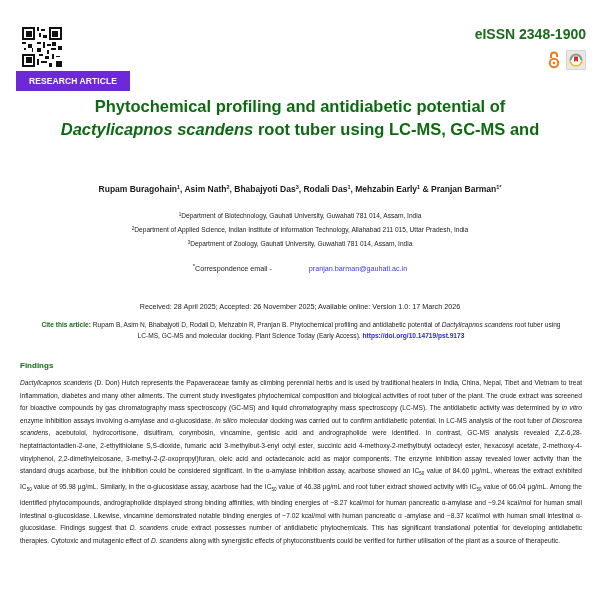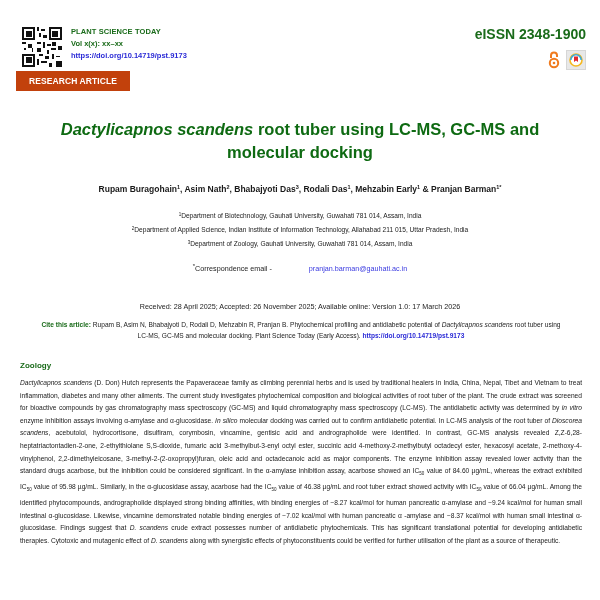--- a/index.html
+++ b/index.html
@@ -10,21 +10,21 @@
     .qr { position: absolute; left: 22px; top: 27px; width: 40px; height: 40px; }
     .journal-meta { position: absolute; left: 71px; top: 26px; }
     .journal-name { font-size: 7.5px; font-weight: bold; color: #1a6b1a; letter-spacing: 0.1px; line-height: 12px; }
     .journal-vol { font-size: 7.5px; font-weight: bold; color: #1a6b1a; line-height: 12px; }
     .journal-doi { font-size: 7.5px; font-weight: bold; color: #2a2ad6; line-height: 12px; text-decoration: none; display: block; }
     .issn { position: absolute; right: 14px; top: 26px; font-size: 14px; font-weight: bold; color: #1a6b1a; text-align: right; }
     .icons-right { position: absolute; right: 14px; top: 50px; display: flex; align-items: center; gap: 6px; }
     .oa-icon { width: 12px; height: 18px; }
     .badge-icon { width: 20px; height: 20px; background: #e8e8e8; border: 1px solid #d6d6d6; display: flex; align-items: center; justify-content: center; }
 
-    .research-badge { position: absolute; left: 16px; top: 71px; width: 114px; height: 20px; background: #c2410c; color: #fff; font-size: 8.5px; font-weight: bold; display: flex; align-items: center; justify-content: center; letter-spacing: 0.1px; }
+    .research-badge { position: absolute; left: 16px; top: 71px; width: 114px; height: 20px; background: #6d28d9; color: #fff; font-size: 8.5px; font-weight: bold; display: flex; align-items: center; justify-content: center; letter-spacing: 0.1px; }
 
     .title { position: absolute; left: 30px; top: 95px; width: 540px; text-align: center; color: #0e6a12; font-size: 16.5px; font-weight: bold; line-height: 23px; }
     .title em { font-style: italic; }
 
     .authors { position: absolute; left: 0; top: 184px; width: 600px; text-align: center; font-size: 8.5px; font-weight: bold; color: #1a1a1a; }
     .authors sup { font-size: 5.5px; vertical-align: 3px; }
 
     .affils { position: absolute; left: 0; top: 208px; width: 600px; text-align: center; font-size: 6.6px; color: #222; line-height: 13px; }
     .affils sup { font-size: 4.5px; vertical-align: 2px; }
 
@@ -79,25 +79,20 @@
         <rect x="12" y="15" width="2" height="2"></rect>
         <rect x="16" y="14" width="1" height="3"></rect>
         <rect x="18" y="15" width="2" height="1"></rect>
       <rect x="8" y="17" width="1" height="3"></rect>
         <rect x="10" y="18" width="3" height="1"></rect>
         <rect x="14" y="19" width="2" height="2"></rect>
         <rect x="18" y="18" width="3" height="3"></rect>
     </g>
   </svg>
 
-  <div class="journal-meta">
-    <div class="journal-name">PLANT SCIENCE TODAY</div>
-    <div class="journal-vol">Vol x(x): xx–xx</div>
-    <a class="journal-doi">https://doi.org/10.14719/pst.9173</a>
-  </div>
 
   <div class="issn">eISSN 2348-1900</div>
 
   <div class="icons-right">
     <svg class="oa-icon" viewBox="0 0 12 18">
       <path d="M3 7 V4.5 A3 3 0 0 1 9 4.5 V6" fill="none" stroke="#f07b1e" stroke-width="2"></path>
       <circle cx="6" cy="12" r="4.2" fill="none" stroke="#f07b1e" stroke-width="2"></circle>
       <circle cx="6" cy="12" r="1.3" fill="#f07b1e"></circle>
     </svg>
     <div class="badge-icon">
@@ -106,23 +101,22 @@
         <path d="M1.8 7 A5.2 5.2 0 0 1 12.2 7" fill="none" stroke="#3aa7d8" stroke-width="1.6"></path>
         <path d="M5 3.5 H9 V9 L7 7.6 L5 9 Z" fill="#e0282f"></path>
       </svg>
     </div>
   </div>
 </div>
 
 <div class="research-badge">RESEARCH ARTICLE</div>
 
 <h1 class="title">
-  <br>
+  <span>Phytochemical profiling and antidiabetic potential of</span><br>
   <em>Dactylicapnos scandens</em><span> root tuber using LC-MS, GC-MS and</span><br>
-  <span>molecular docking</span>
 </h1>
 
 <div class="authors">
   <span>Rupam Buragohain</span><sup>1</sup><span>, </span>
   <span>Asim Nath</span><sup>2</sup><span>, </span>
   <span>Bhabajyoti Das</span><sup>3</sup><span>, </span>
   <span>Rodali Das</span><sup>1</sup><span>, </span>
   <span>Mehzabin Early</span><sup>1</sup><span> &amp; </span>
   <span>Pranjan Barman</span><sup>1*</sup>
 </div>
@@ -136,15 +130,15 @@
 <div class="correspondence">
   <sup>*</sup><span>Correspondence email - </span><a>pranjan.barman@gauhati.ac.in</a>
 </div>
 
 <div class="dates">Received: 28 April 2025; Accepted: 26 November 2025; Available online: Version 1.0: 17 March 2026</div>
 
 <div class="cite">
   <span class="cite-label">Cite this article: </span><span>Rupam B, Asim N, Bhabajyoti D, Rodali D, Mehzabin R, Pranjan B. Phytochemical profiling and antidiabetic potential of </span><em>Dactylicapnos scandens</em><span> root tuber using LC-MS, GC-MS and molecular docking. Plant Science Today (Early Access). </span><a>https://doi.org/10.14719/pst.9173</a>
 </div>
 
-<div class="abstract-head">Zoology</div>
+<div class="abstract-head">Findings</div>
 
 <p class="abstract-body"><em>Dactylicapnos scandens</em><span> (D. Don) Hutch represents the Papaveraceae family as climbing perennial herbs and is used by traditional healers in India, China, Nepal, Tibet and Vietnam to treat inflammation, diabetes and many other ailments. The current study investigates phytochemical composition and biological activities of root tuber of the plant. The crude extract was screened for bioactive compounds by gas chromatography mass spectroscopy (GC-MS) and liquid chromatography mass spectroscopy (LC-MS). The antidiabetic activity was determined by </span><em>in vitro</em><span> enzyme inhibition assays involving α-amylase and α-glucosidase. </span><em>In silico</em><span> molecular docking was carried out to confirm antidiabetic potential. In LC-MS analysis of the root tuber of </span><em>Dioscorea scandens</em><span>, acebutolol, hydrocortisone, disulfiram, corymbosin, vincamine, gentisic acid and andrographolide were identified. In contrast, GC-MS analysis revealed Z,Z-6,28-heptatriactontadien-2-one, 2-ethylthiolane S,S-dioxide, fumaric acid 3-methylbut-3-enyl octyl ester, succinic acid 4-methoxy-2-methylbutyl octadecyl ester, hexacosyl acetate, 2-methoxy-4-vinylphenol, 2,2-dimethyleicosane, 3-methyl-2-(2-oxopropyl)furan, oleic acid and octadecanoic acid as major components. The enzyme inhibition assay revealed lower activity than the standard drugs acarbose, but the inhibition could be considered significant. In the α-amylase inhibition assay, acarbose showed an IC</span><sub>50</sub><span> value of 84.60 µg/mL, whereas the extract exhibited IC</span><sub>50</sub><span> value of 95.98 µg/mL. Similarly, in the α-glucosidase assay, acarbose had the IC</span><sub>50</sub><span> value of 46.38 µg/mL and root tuber extract showed activity with IC</span><sub>50</sub><span> value of 66.04 µg/mL. Among the identified phytocompounds, andrographolide displayed strong binding affinities, with binding energies of −8.27 kcal/mol for human pancreatic α-amylase and −9.24 kcal/mol for human small intestinal α-glucosidase. Likewise, vincamine demonstrated notable binding energies of −7.02 kcal/mol with human pancreatic α -amylase and −8.37 kcal/mol with human small intestinal α-glucosidase. Findings suggest that </span><em>D. scandens</em><span> crude extract possesses number of antidiabetic phytochemicals. This has significant translational potential for developing antidiabetic therapies. Cytotoxic and mutagenic effect of </span><em>D. scandens</em><span> along with synergistic effects of phytoconstituents could be verified for further utilisation of the plant as a source of therapeutic.</span></p>
 
 </body></html>

